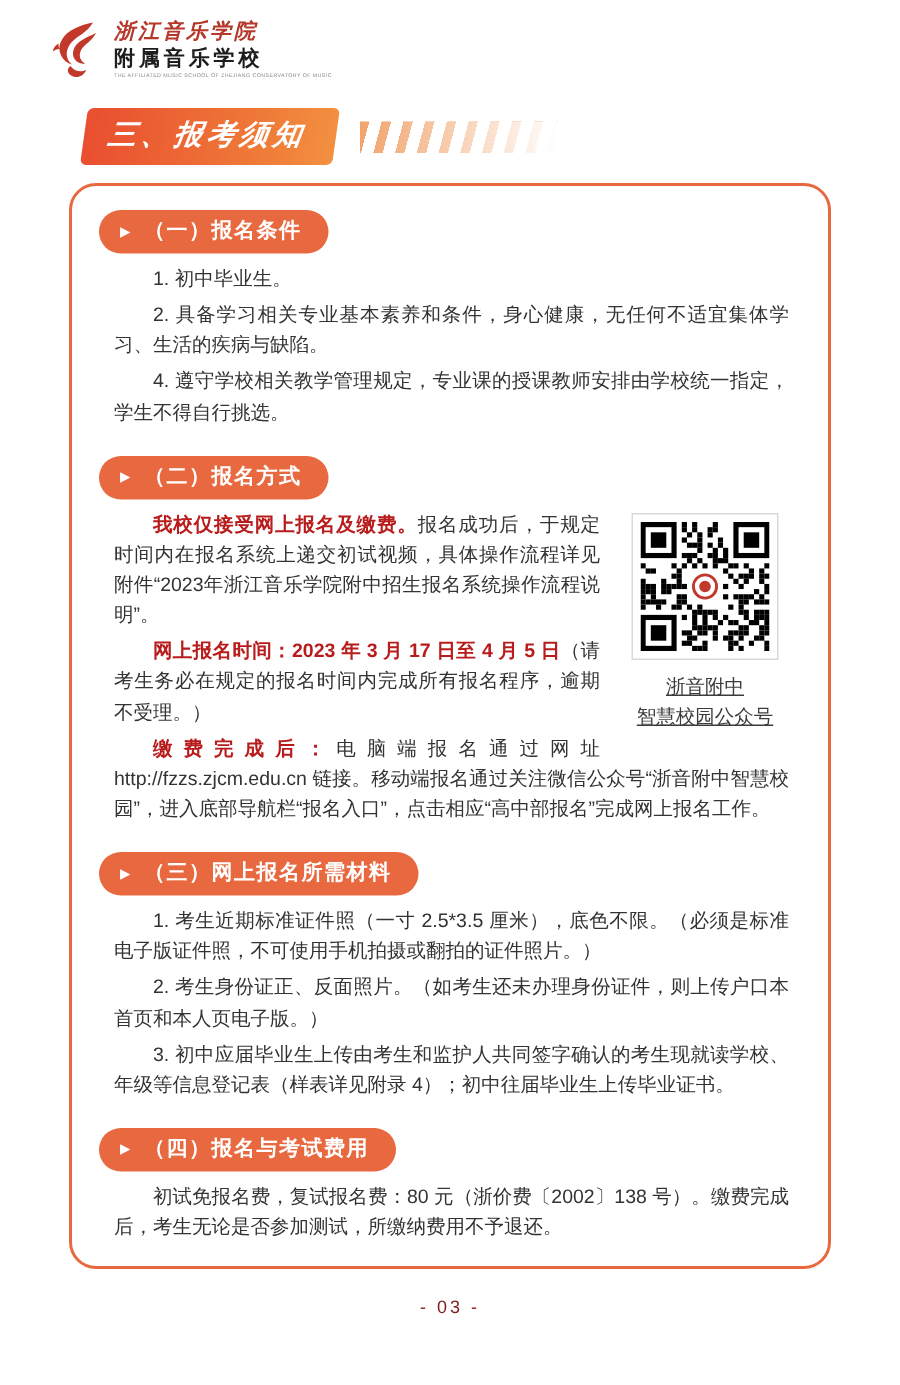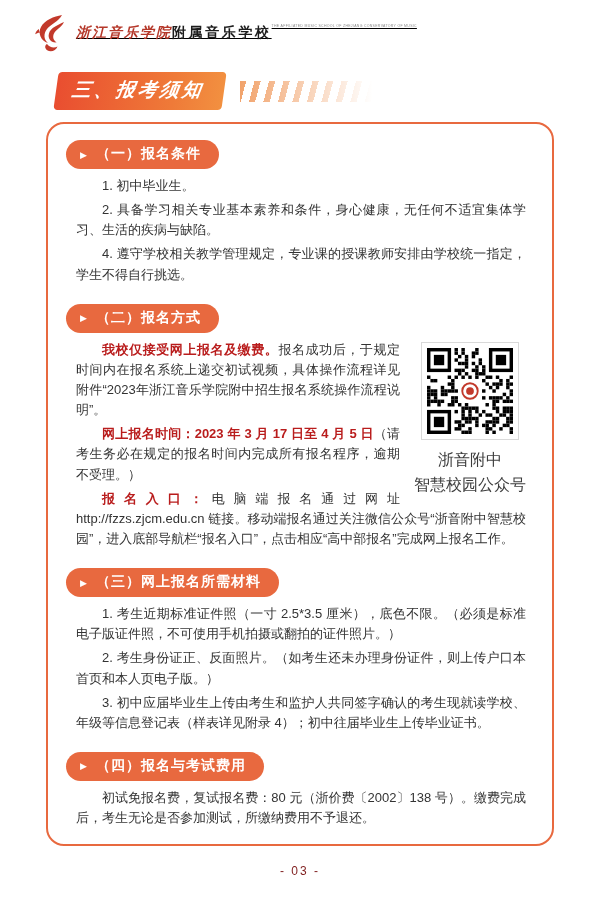--- a/index.html
+++ b/index.html
@@ -6,21 +6,21 @@
   html,body { margin:0; padding:0; }
   body {
     width:600px; height:923px; background:#ffffff;
     font-family:"Liberation Sans","DejaVu Sans",sans-serif;
   }
   .page { position:relative; width:600px; height:923px; overflow:hidden; background:#fff; }
 
   
   .logo-row { display:flex; align-items:center; gap:7px; padding:13px 0 0 33px; height:52px; }
   .phoenix { flex:0 0 auto; }
-  .logo-text { display:flex; flex-direction:row; line-height:1.25;text-decoration:underline; }
+  .logo-text { display:flex; flex-direction:column; line-height:1.25; }
   .logo-cn {
     font-family:"DejaVu Serif","Liberation Serif",serif;
     font-style:italic; font-weight:bold; font-size:14px;
     color:#b5382a; letter-spacing:2px; white-space:nowrap;
   }
   .logo-sub { font-size:14px; font-weight:bold; color:#1d1d1d; letter-spacing:2.6px; white-space:nowrap; }
   .logo-en { font-size:3.5px; color:#8a8a8a; letter-spacing:.3px; white-space:nowrap; transform-origin:left top; }
 
   
   .title-row { display:flex; align-items:center; margin:22px 0 0 56px; height:34px; }
@@ -63,21 +63,21 @@
   .body p { margin:4px 0; text-indent:2em; }
   .body strong { color:#b91c1c; }
 
   
   .qr-block { float:right; width:112px; margin:2px 0 4px 14px; text-align:center; }
   .qr-frame {
     width:98px; height:98px; margin:0 auto; background:#fff;
     border:1px solid #d9d9d9; padding:5px;
   }
   .qr-frame svg { display:block; width:86px; height:86px; }
-  .qr-caption { margin-top:8px; font-size:16px; color:#3c3c3c; line-height:1.55; text-indent:0; }
+  .qr-caption { margin-top:8px; font-size:13px; color:#3c3c3c; line-height:1.55; text-indent:0;text-decoration:underline; }
 
   
   .pagenum { text-align:center; color:#7f1d1d; font-size:12px; letter-spacing:2px; margin-top:18px; }
 </style>
 </head>
 <body>
 
 <div class="page">
 
   <header class="logo-row">
@@ -319,21 +319,21 @@
                 <circle cx="50" cy="50" r="4.5" fill="#c2392b"></circle>
               </svg>
           </div>
           <div class="qr-caption">
             <div>浙音附中</div>
             <div>智慧校园公众号</div>
           </div>
         </aside>
         <p><strong>我校仅接受网上报名及缴费。</strong><span>报名成功后，于规定时间内在报名系统上递交初试视频，具体操作流程详见附件“2023年浙江音乐学院附中招生报名系统操作流程说明”。</span></p>
         <p><strong>网上报名时间：2023 年 3 月 17 日至 4 月 5 日</strong><span>（请考生务必在规定的报名时间内完成所有报名程序，逾期不受理。）</span></p>
-        <p><strong>报名入口：</strong><span>电脑端报名通过网址 http://fzzs.zjcm.edu.cn 链接。移动端报名通过关注微信公众号“浙音附中智慧校园”，进入底部导航栏“报名入口”，点击相应“高中部报名”完成网上报名工作。</span></p>
+        <p><strong>缴费完成后：</strong><span>电脑端报名通过网址 http://fzzs.zjcm.edu.cn 链接。移动端报名通过关注微信公众号“浙音附中智慧校园”，进入底部导航栏“报名入口”，点击相应“高中部报名”完成网上报名工作。</span></p>
       </div>
     </section>
 
     <section class="sec">
       <div class="pill">
         <span class="tri">▶</span>
         <span>（三）网上报名所需材料</span>
       </div>
       <div class="body">
         <p>1. 考生近期标准证件照（一寸 2.5*3.5 厘米），底色不限。（必须是标准电子版证件照，不可使用手机拍摄或翻拍的证件照片。）</p>

